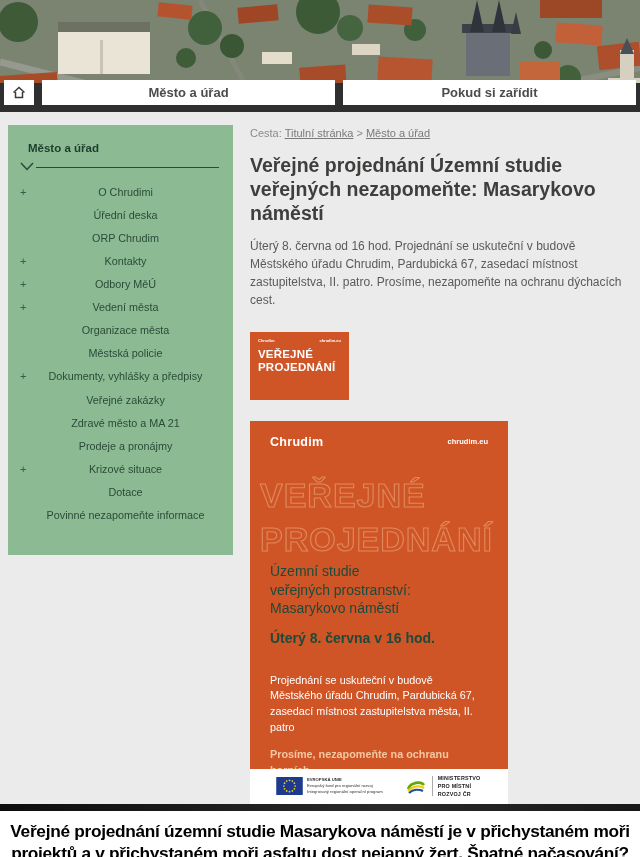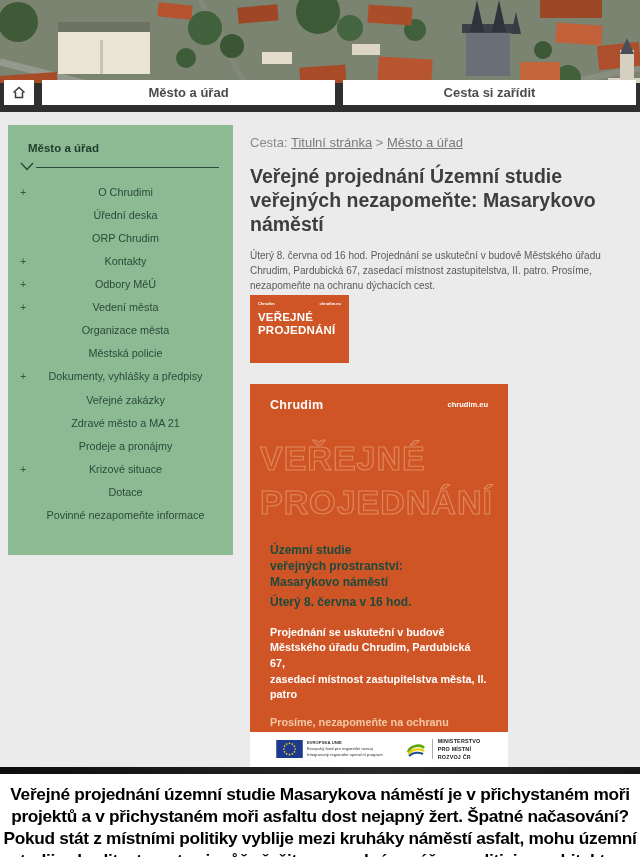--- a/index.html
+++ b/index.html
@@ -26,43 +26,43 @@
   .sb-rule { display:flex; align-items:flex-end; margin:8px 14px 10px 12px; }
   .sb-rule .line { flex:1; border-bottom:1.5px solid #2c4a38; margin-bottom:3px; margin-left:2px; }
   .sb-list { list-style:none; }
   .sb-item { display:flex; align-items:flex-start; font-size:10.8px; color:#2c4a38;
              padding:4.8px 8px 4.8px 0; cursor:pointer; }
   .sb-item .plus { width:18px; padding-left:12px; flex:none; font-size:11px; color:#3c5a48; }
   .sb-item .lbl { flex:1; line-height:1.25;text-align:center; }
 
   
   .main { flex:1; min-width:0; }
-  .breadcrumb { font-size:13px; color:#8a8a8a; margin-top:10px; }
+  .breadcrumb { font-size:11px; color:#8a8a8a; margin-top:2px; }
   .breadcrumb a { color:#7a7a7a; text-decoration:underline; cursor:pointer; }
   .page-title { font-size:19.5px; font-weight:bold; color:#3e3e3d; line-height:1.24;
                 margin:14px 0 11px; max-width:372px; }
-  .intro { font-size:10px; color:#5a5a5c; line-height:1.5; margin-bottom:2px; max-width:382px; }
+  .intro { font-size:12px; color:#5a5a5c; line-height:1.5; margin-bottom:23px; max-width:382px; }
 
   .thumb { width:99px; height:68px; background:#cf5526; padding:6px 8px; cursor:pointer; }
   .thumb-top { display:flex; justify-content:space-between; color:#fff; font-weight:bold; font-size:4px; }
   .thumb-title { margin-top:5px; font-size:11.5px; font-weight:800; color:#fff;
                  line-height:1.18; white-space:pre-line; letter-spacing:.2px; }
 
   .poster { width:258px; height:383px; background:#cf5526; margin-top:21px; position:relative;
             padding:14px 20px; overflow:hidden; cursor:pointer; }
   .poster-top { display:flex; justify-content:space-between; align-items:flex-start; color:#fff; }
   .poster-brand { font-size:12.5px; font-weight:800; letter-spacing:.3px; }
   .poster-site { font-size:7.5px; font-weight:700; margin-top:2px; }
   .watermark { margin:24px -14px 0 -10px; font-weight:800; font-size:34px; line-height:1.32;
                color:transparent; -webkit-text-stroke:1.1px #e0895c; white-space:pre-line;
                letter-spacing:1px; }
-  .poster-heading { margin-top:18px; font-size:12px; font-weight:700; color:#1c4a3c;
+  .poster-heading { font-size:14px; font-weight:400; color:#1c4a3c;
                     line-height:1.32; white-space:pre-line; }
-  .poster-date { margin-top:4px; font-size:12px; font-weight:800; color:#1c4a3c; }
-  .poster-venue { margin-top:16px; font-size:10.8px; font-weight:700; color:#fff;
+  .poster-date { margin-top:12px; font-size:14px; font-weight:800; color:#1c4a3c; }
+  .poster-venue { margin-top:27px; font-size:10.8px; font-weight:400; color:#fff;
                   line-height:1.45; white-space:pre-line; }
   .poster-note { margin-top:12px; font-size:10.8px; font-weight:700; color:#f3c8a3;
                  line-height:1.45; white-space:pre-line; }
   .poster-footer { position:absolute; left:0; right:0; bottom:0; height:35px; background:#fff;
                    display:flex; align-items:center; padding:0 26px; }
   .eu-block { display:flex; align-items:center; gap:4px; }
   .eu-text { font-size:4.2px; color:#333; line-height:1.5; }
   .eu-text .b { font-weight:bold; }
   .ministry-block { display:flex; align-items:center; gap:5px; margin-left:22px; }
   .ministry-divider { width:1px; height:20px; background:#aaa; }
@@ -123,21 +123,21 @@
     <polygon points="627,38 634,54 620,54" fill="#4a4e56"></polygon>
   </svg>
 
   <div class="nav">
     <div class="home-btn">
       <svg width="14" height="13" viewBox="0 0 14 13">
         <path d="M1.5 6.5 L7 1.5 L12.5 6.5 M3.5 6 V11.5 H10.5 V6" stroke="#3a3a3a" stroke-width="1.5" fill="none"></path>
       </svg>
     </div>
     <div class="tab">Město a úřad</div>
-    <div class="tab">Cesta si zařídit</div>
+    <div class="tab">Pokud si zařídit</div>
   </div>
 </div>
 
 <div class="page-body">
 
   <div class="sidebar">
     <div class="sb-title">Město a úřad</div>
     <div class="sb-rule">
       <svg width="14" height="9" viewBox="0 0 14 9">
         <polyline points="1,1 7,7.5 13,1" stroke="#2c4a38" stroke-width="1.5" fill="none"></polyline>

